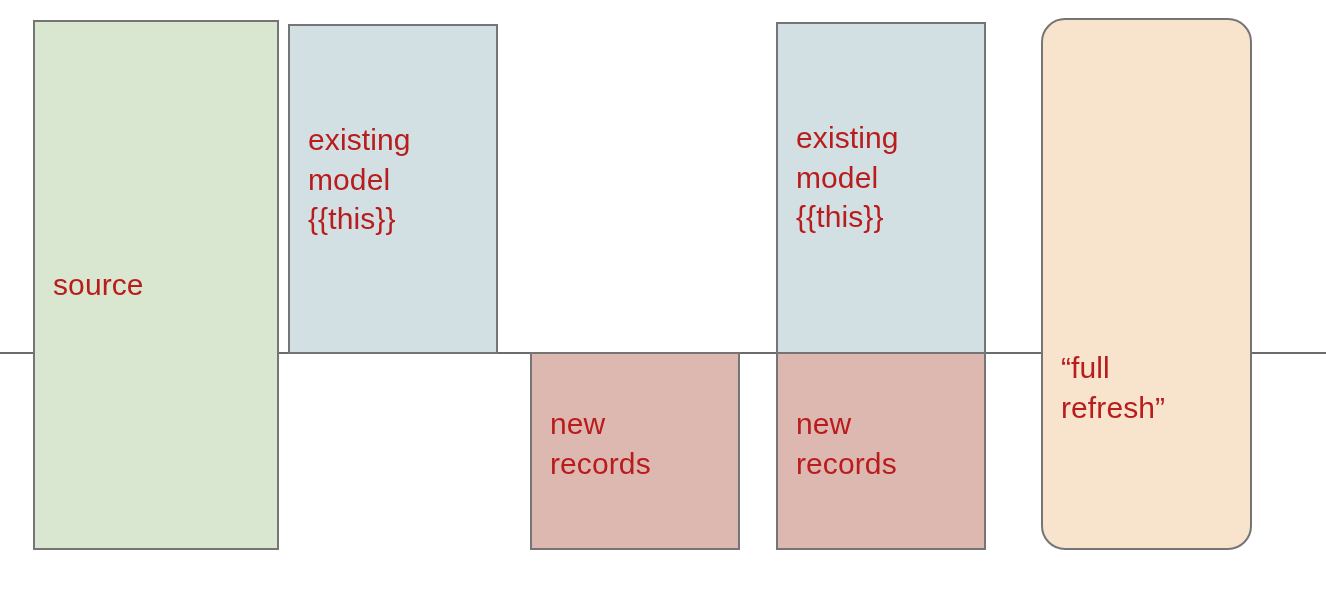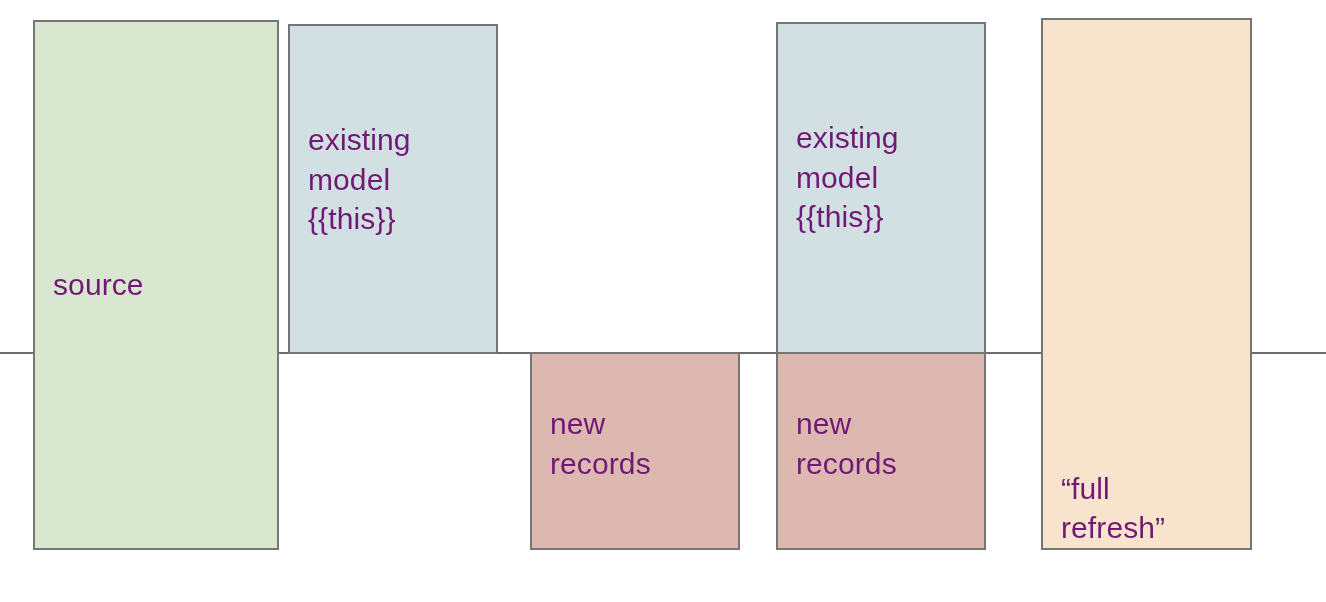--- a/index.html
+++ b/index.html
@@ -32,21 +32,21 @@
     box-sizing: border-box;
     border: 2px solid #757575;
     display: flex;
     flex-direction: column;
     justify-content: center;
     overflow: hidden;
   }
   .box .label {
     font-size: 30px;
     line-height: 1.32;
-    color: #701a75;
+    color: #b91c1c;
     padding: 0 18px;
     white-space: pre-line;
     text-align: left;
     letter-spacing: 0.1px;
   }
 
   
   .box-source {
     left: 33px;  top: 20px;
     width: 246px; height: 530px;
@@ -82,21 +82,22 @@
     width: 210px; height: 198px;
     background: #ddb8b0;
     justify-content: flex-start;
   }
   .box-new-2 .label { padding-top: 50px; }
 
   .box-full-refresh {
     left: 1041px; top: 18px;
     width: 211px; height: 532px;
     background: #f8e3cd;
-    justify-content: flex-end;
+    justify-content: center;
+    border-radius: 24px;
   }
   .box-full-refresh .label { padding-top: 208px; }
 </style>
 </head>
 <body>
 
 <div id="canvas">
 
   <div class="hrule"></div>
 

